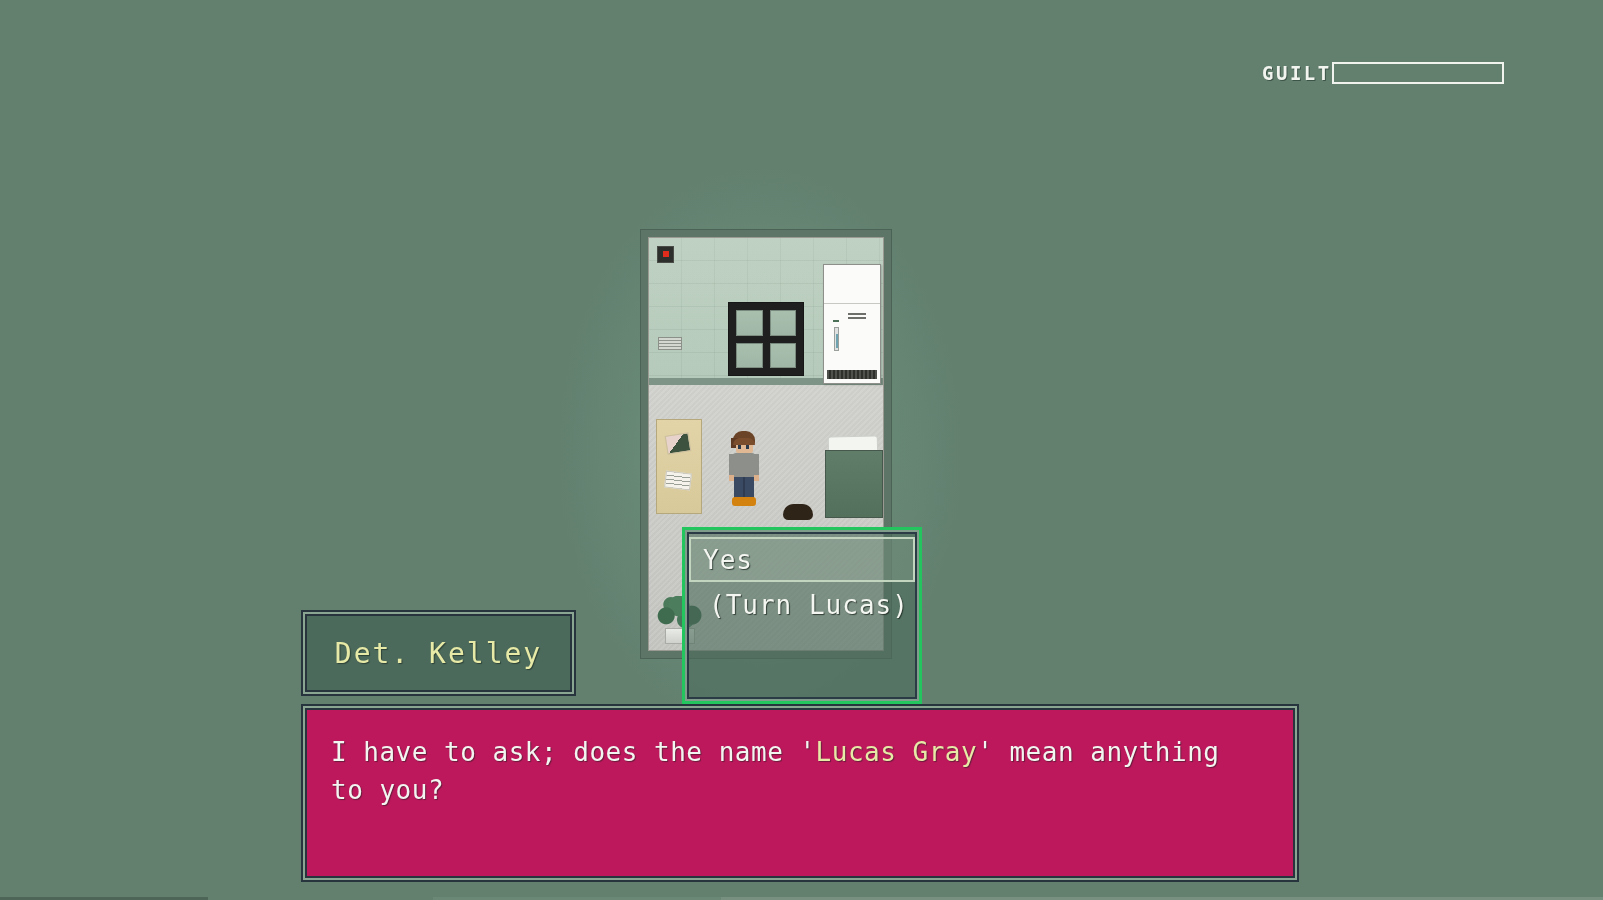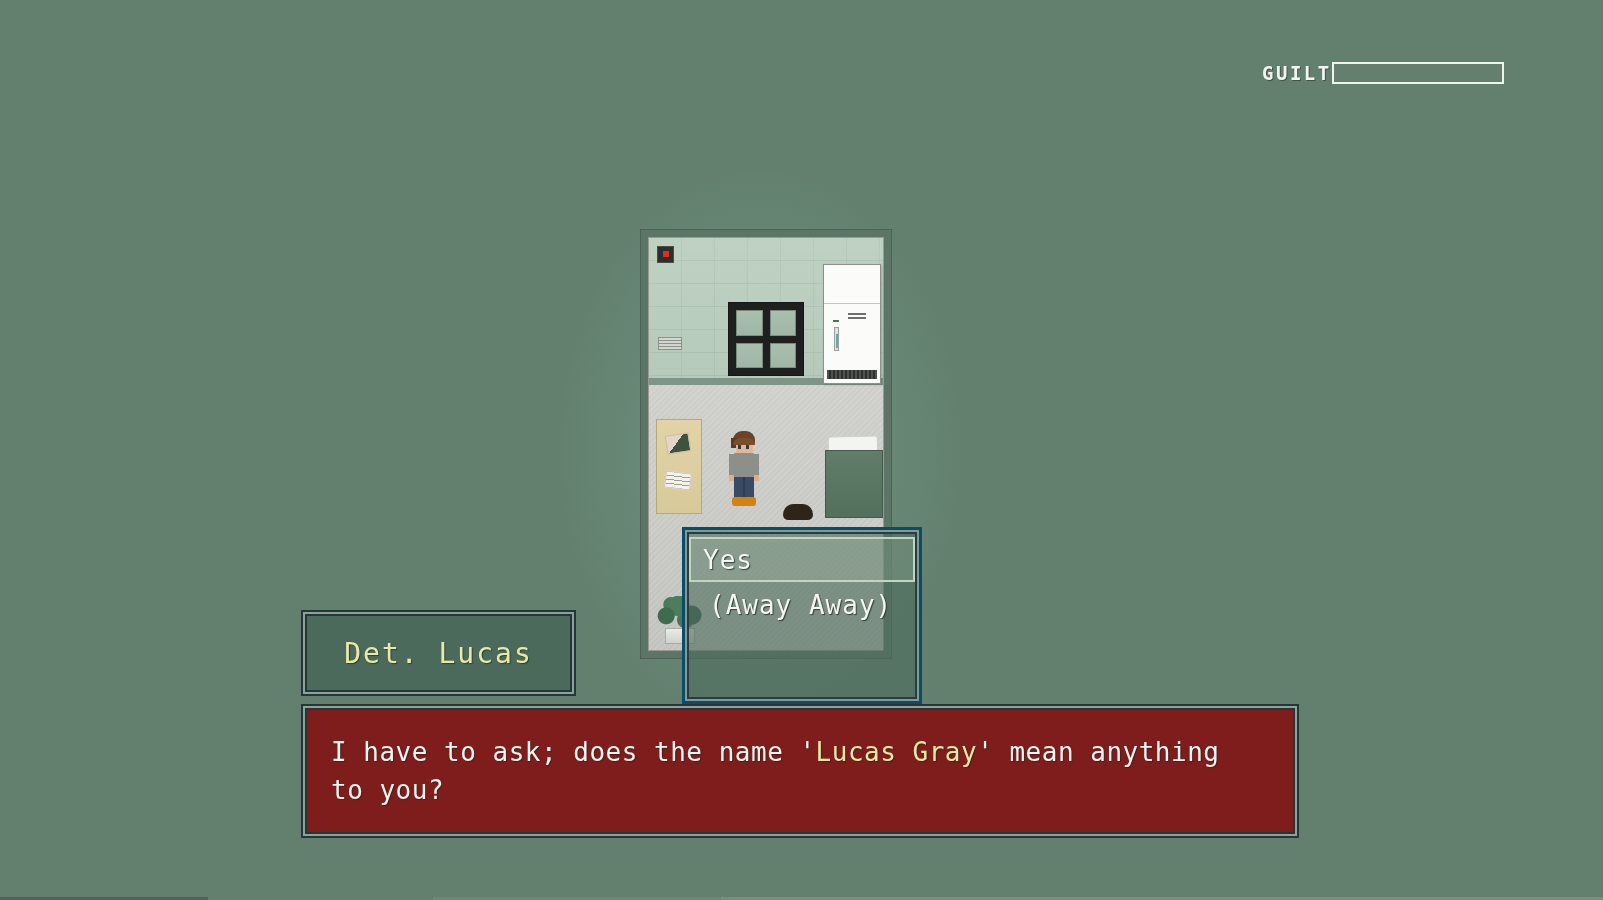--- a/index.html
+++ b/index.html
@@ -199,21 +199,21 @@
   #sprite-kelley .shoes { position:absolute; left:5px; top:66px; width:24px; height:9px; background:#d4820f; border-radius:3px;}
   #sprite-other { left: 132px; top: 264px; width: 34px; height: 22px; }
   #sprite-other .hair2 { position:absolute; left:2px; top:2px; width:30px; height:16px; background:#2f2418; border-radius: 12px 12px 6px 6px;}
 
   
   #choice-box {
     position: absolute;
     left: 682px; top: 527px;
     width: 240px; height: 177px;
     background: rgba(78,108,92,.62);
-    border: 3px solid #0c4a6e;
+    border: 3px solid #22c55e;
     box-shadow: inset 0 0 0 2px #7f9d8a, inset 0 0 0 4px #2b3b45;
     padding: 7px 4px 0 4px;
   }
   .choice-item {
     position: relative;
     height: 45px;
     display: flex; align-items: center;
     padding-left: 12px;
     color: #f4f6f1;
     font-family: "DejaVu Sans Mono", monospace;
@@ -243,22 +243,22 @@
     font-family: "DejaVu Sans Mono", monospace;
     font-size: 28px;
     letter-spacing: 2px;
     text-shadow: 1px 1px 1px rgba(20,32,26,.55);
   }
 
   
   #dialogue-box {
     position: absolute;
     left: 305px; top: 708px;
-    width: 990px; height: 126px;
-    background: #7f1d1d;
+    width: 990px; height: 170px;
+    background: #be185d;
     border: 2px solid #27343d;
     box-shadow: 0 0 0 2px #8ba593, 0 0 0 4px #27343d;
     padding: 23px 24px;
   }
   #dialogue-text {
     color: #f3f5f0;
     font-family: "DejaVu Sans Mono", monospace;
     font-size: 26px;
     line-height: 38px;
     letter-spacing: .5px;
@@ -352,26 +352,26 @@
         </div>
       </div>
     </div>
   </div>
 
   <div id="choice-box">
     <div class="choice-item selected">
       <span>Yes</span>
     </div>
     <div class="choice-item indent">
-      <span>(Away Away)</span>
+      <span>(Turn Lucas)</span>
     </div>
   </div>
 
   <div id="name-box">
-    <div id="name-text">Det. Lucas</div>
+    <div id="name-text">Det. Kelley</div>
   </div>
 
   <div id="dialogue-box">
     <div id="dialogue-text"><span>I have to ask; does the name '</span><span class="hl">Lucas Gray</span><span>' mean anything
 to you?</span></div>
   </div>
 
   <div id="bottom-edge"></div>
 </div>
 

